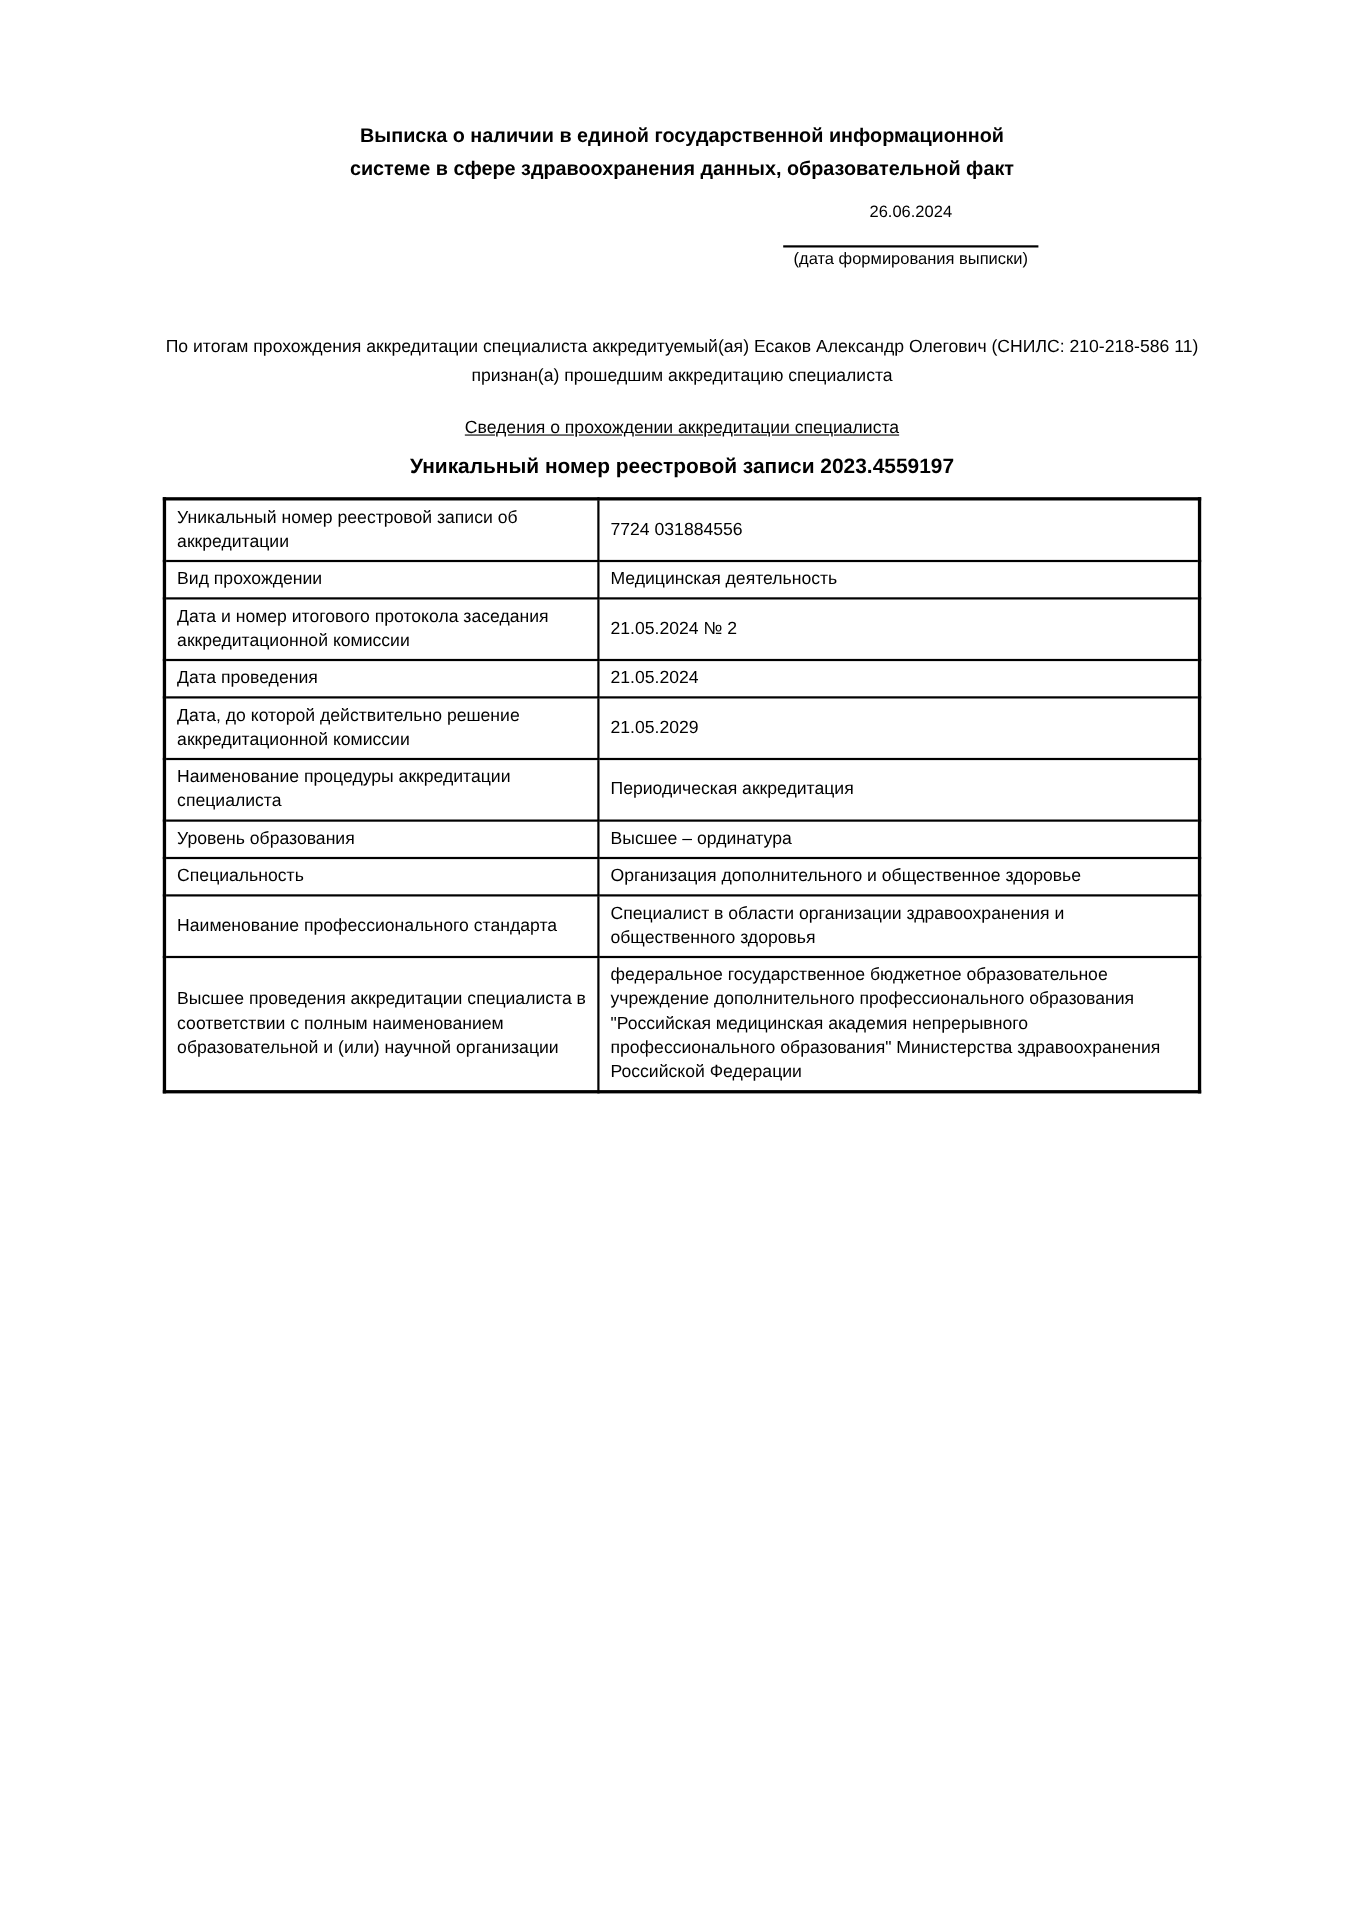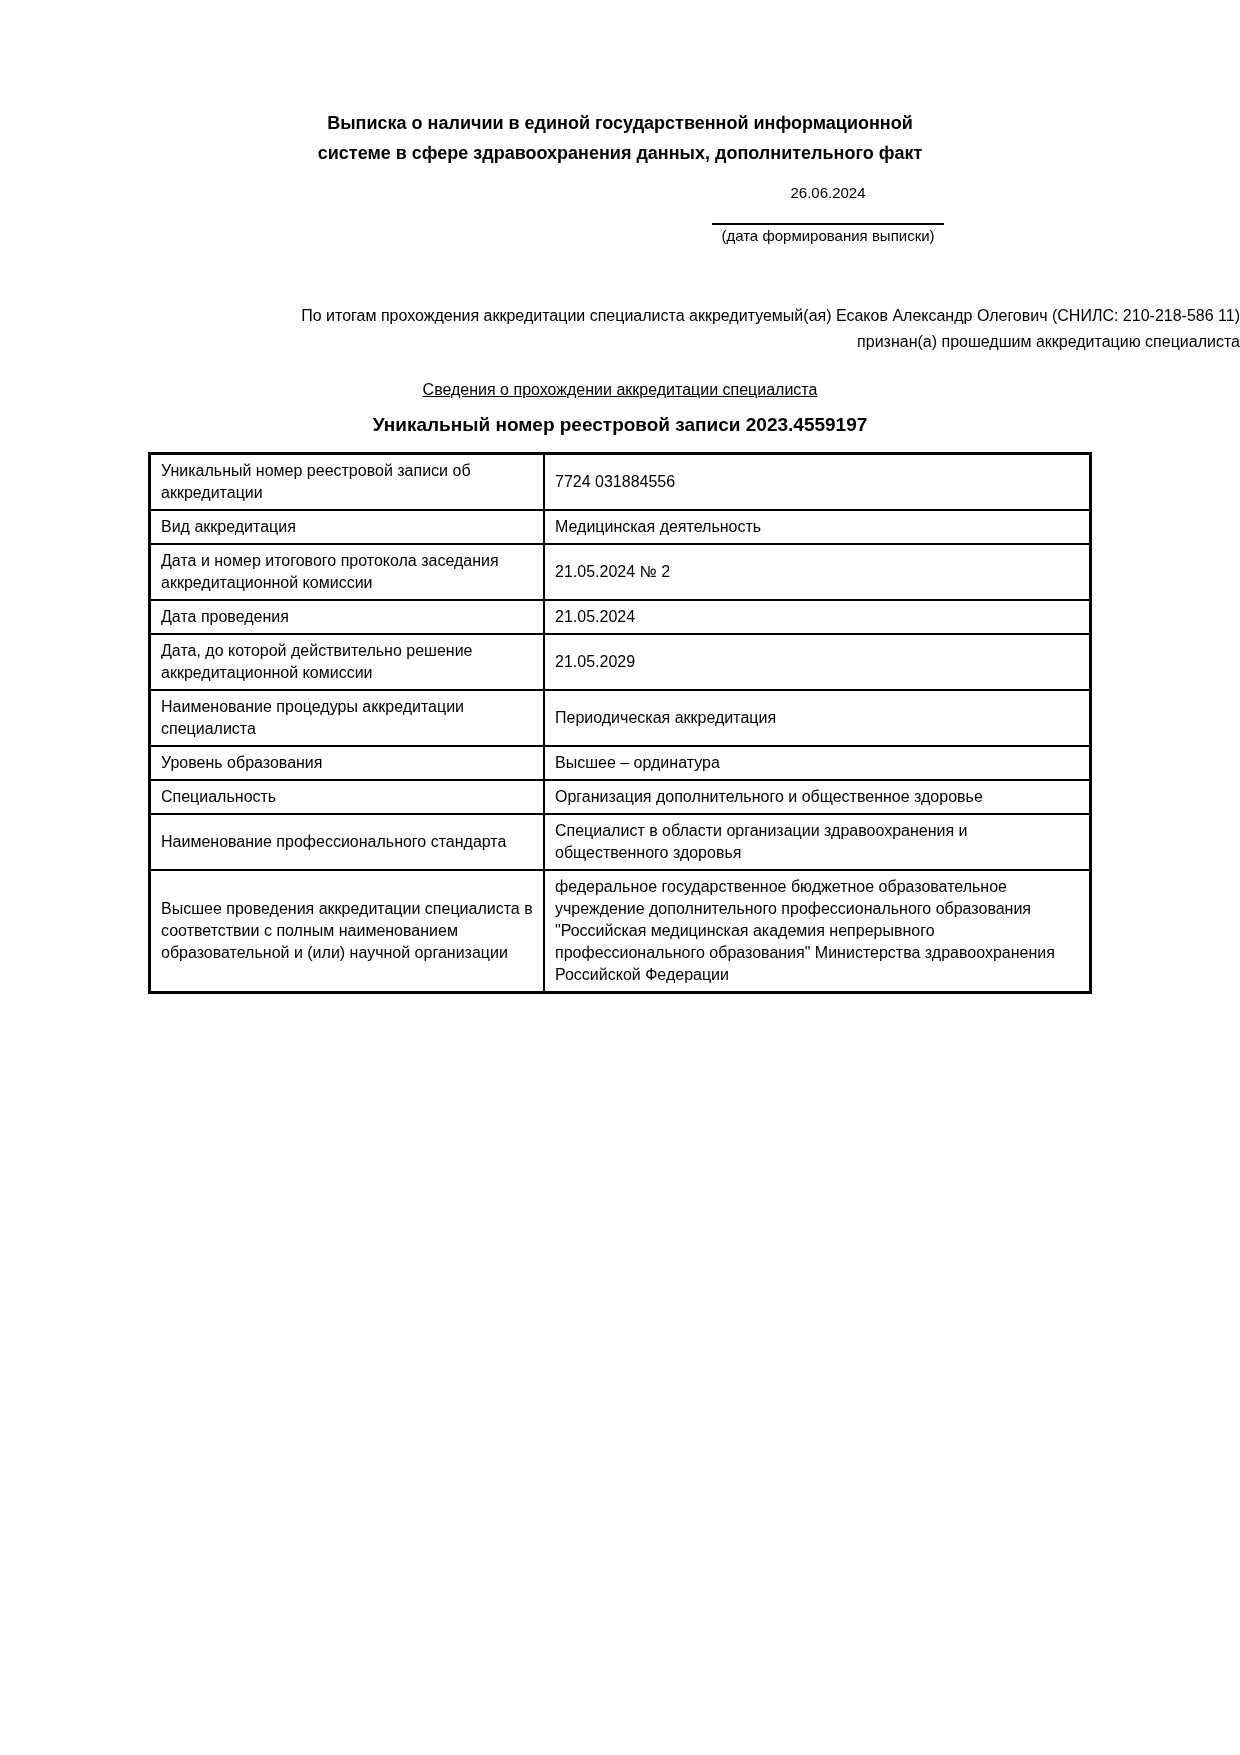--- a/index.html
+++ b/index.html
@@ -35,21 +35,21 @@
     display: block;
     border-bottom: 2px solid #000000;
     padding-bottom: 19px;
   }
   .date-caption {
     display: block;
     white-space: nowrap;
   }
   .intro {
     margin-top: 56px;
-    text-align: right;
+    text-align: center;
     font-size: 16px;
     line-height: 26px;
   }
   .section-heading {
     margin-top: 26px;
     text-align: center;
     font-size: 16px;
     text-decoration: underline;
   }
   .record-heading {
@@ -76,21 +76,21 @@
   td.lbl { width: 372px; }
   td.val { }
 </style>
 </head>
 <body>
 
 <div class="page">
 
   <div class="title">
     <div>Выписка о наличии в единой государственной информационной</div>
-    <div>системе в сфере здравоохранения данных, дополнительного факт</div>
+    <div>системе в сфере здравоохранения данных, образовательной факт</div>
   </div>
 
   <div class="date-block">
     <span class="date-value">26.06.2024</span>
     <span class="date-caption">(дата формирования выписки)</span>
   </div>
 
   <div class="intro">
     <div>По итогам прохождения аккредитации специалиста аккредитуемый(ая) Есаков Александр Олегович (СНИЛС: 210-218-586 11)</div>
     <div>признан(а) прошедшим аккредитацию специалиста</div>
@@ -100,21 +100,21 @@
 
   <div class="record-heading">Уникальный номер реестровой записи 2023.4559197</div>
 
   <table class="acc-table">
     <tbody>
       <tr>
         <td class="lbl">Уникальный номер реестровой записи об аккредитации</td>
         <td class="val">7724 031884556</td>
       </tr>
       <tr>
-        <td class="lbl">Вид аккредитация</td>
+        <td class="lbl">Вид прохождении</td>
         <td class="val">Медицинская деятельность</td>
       </tr>
       <tr>
         <td class="lbl">Дата и номер итогового протокола заседания аккредитационной комиссии</td>
         <td class="val">21.05.2024 № 2</td>
       </tr>
       <tr>
         <td class="lbl">Дата проведения</td>
         <td class="val">21.05.2024</td>
       </tr>

